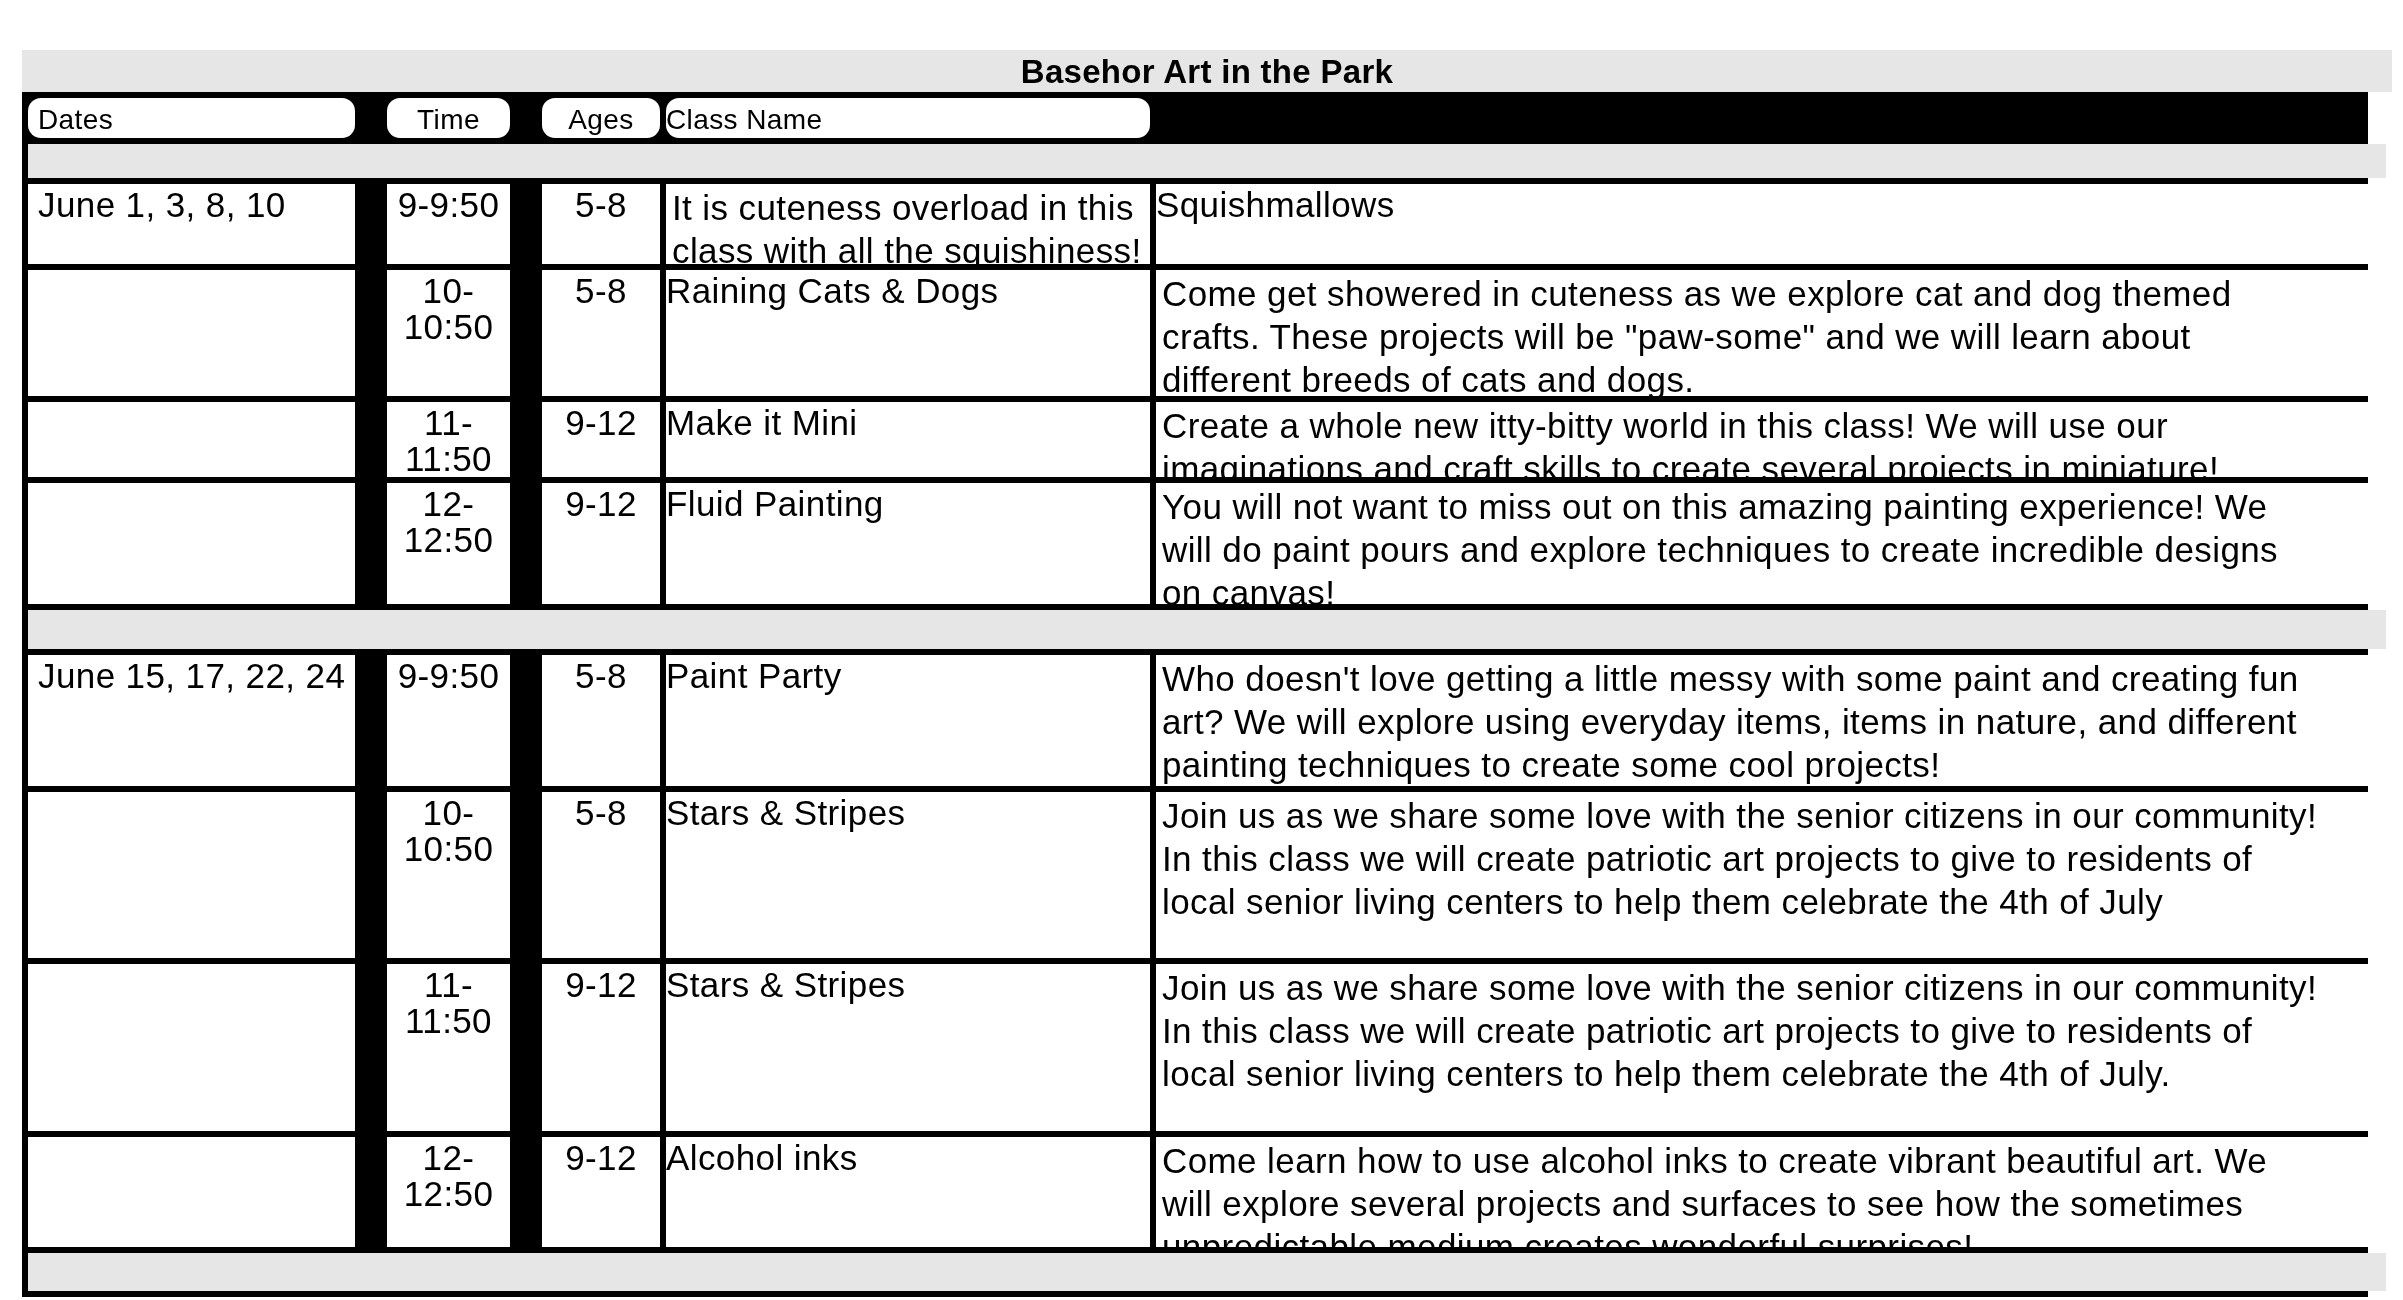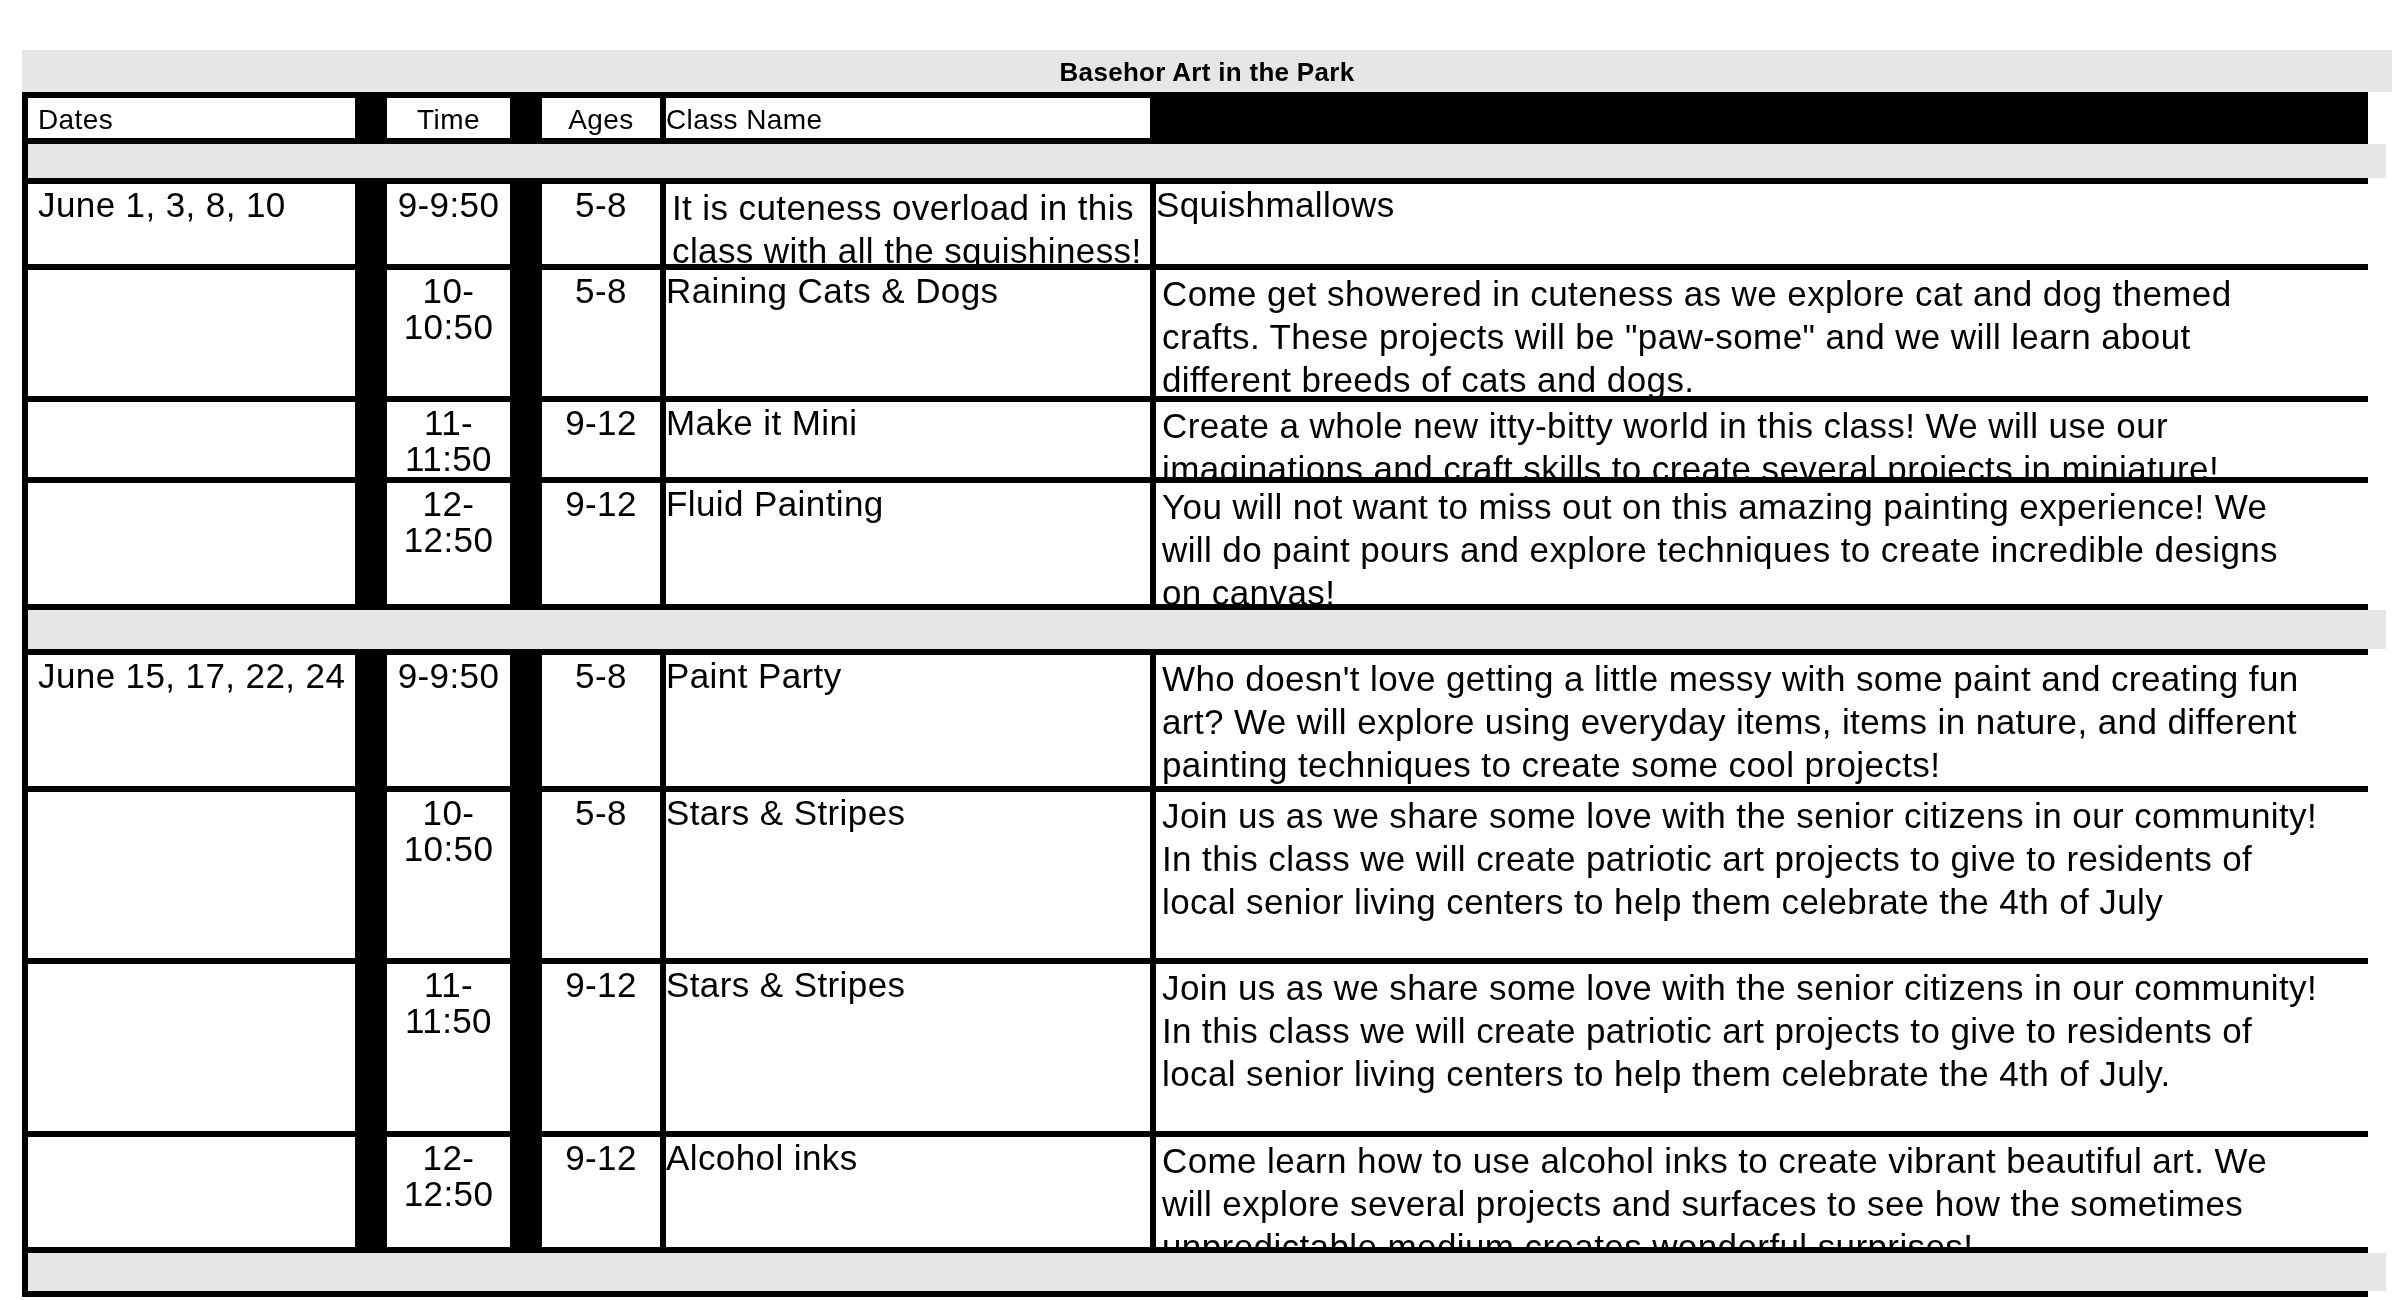--- a/index.html
+++ b/index.html
@@ -20,21 +20,21 @@
     left: 22px;
     top: 50px;
     width: 2370px;
   }
   .title-band {
     width: 100%;
     height: 42px;
     background: #e6e6e6;
     text-align: center;
     font-weight: bold;
-    font-size: 26px;
+    font-size: 33px;
     line-height: 44px;
     letter-spacing: 0.3px;
   }
   .grid {
     display: grid;
     grid-template-columns: 327px 149px 144px 484px 1230px;
     grid-template-rows: 40px 34px 80px 126px 75px 121px 39px 131px 166px 167px 110px 38px;
     gap: 6px;
     background: #000000;
     border: 6px solid #000000;
@@ -44,20 +44,21 @@
     background: #ffffff;
     overflow: hidden;
     font-size: 35px;
     line-height: 36px;
     letter-spacing: 0.4px;
     padding: 3px 4px 0 10px;
   }
   .cell.head {
     font-size: 28px;
     line-height: 38px;
+    border-radius: 13px;
   }
   .center { text-align: center; padding-left: 4px; margin-left: 26px; }
   .cname  { padding-left: 0; }
   .desc {
     padding: 2px 8px 0 6px;
     white-space: pre-line;
     line-height: 43px;
   }
   .band {
     grid-column: 1 / -1;

